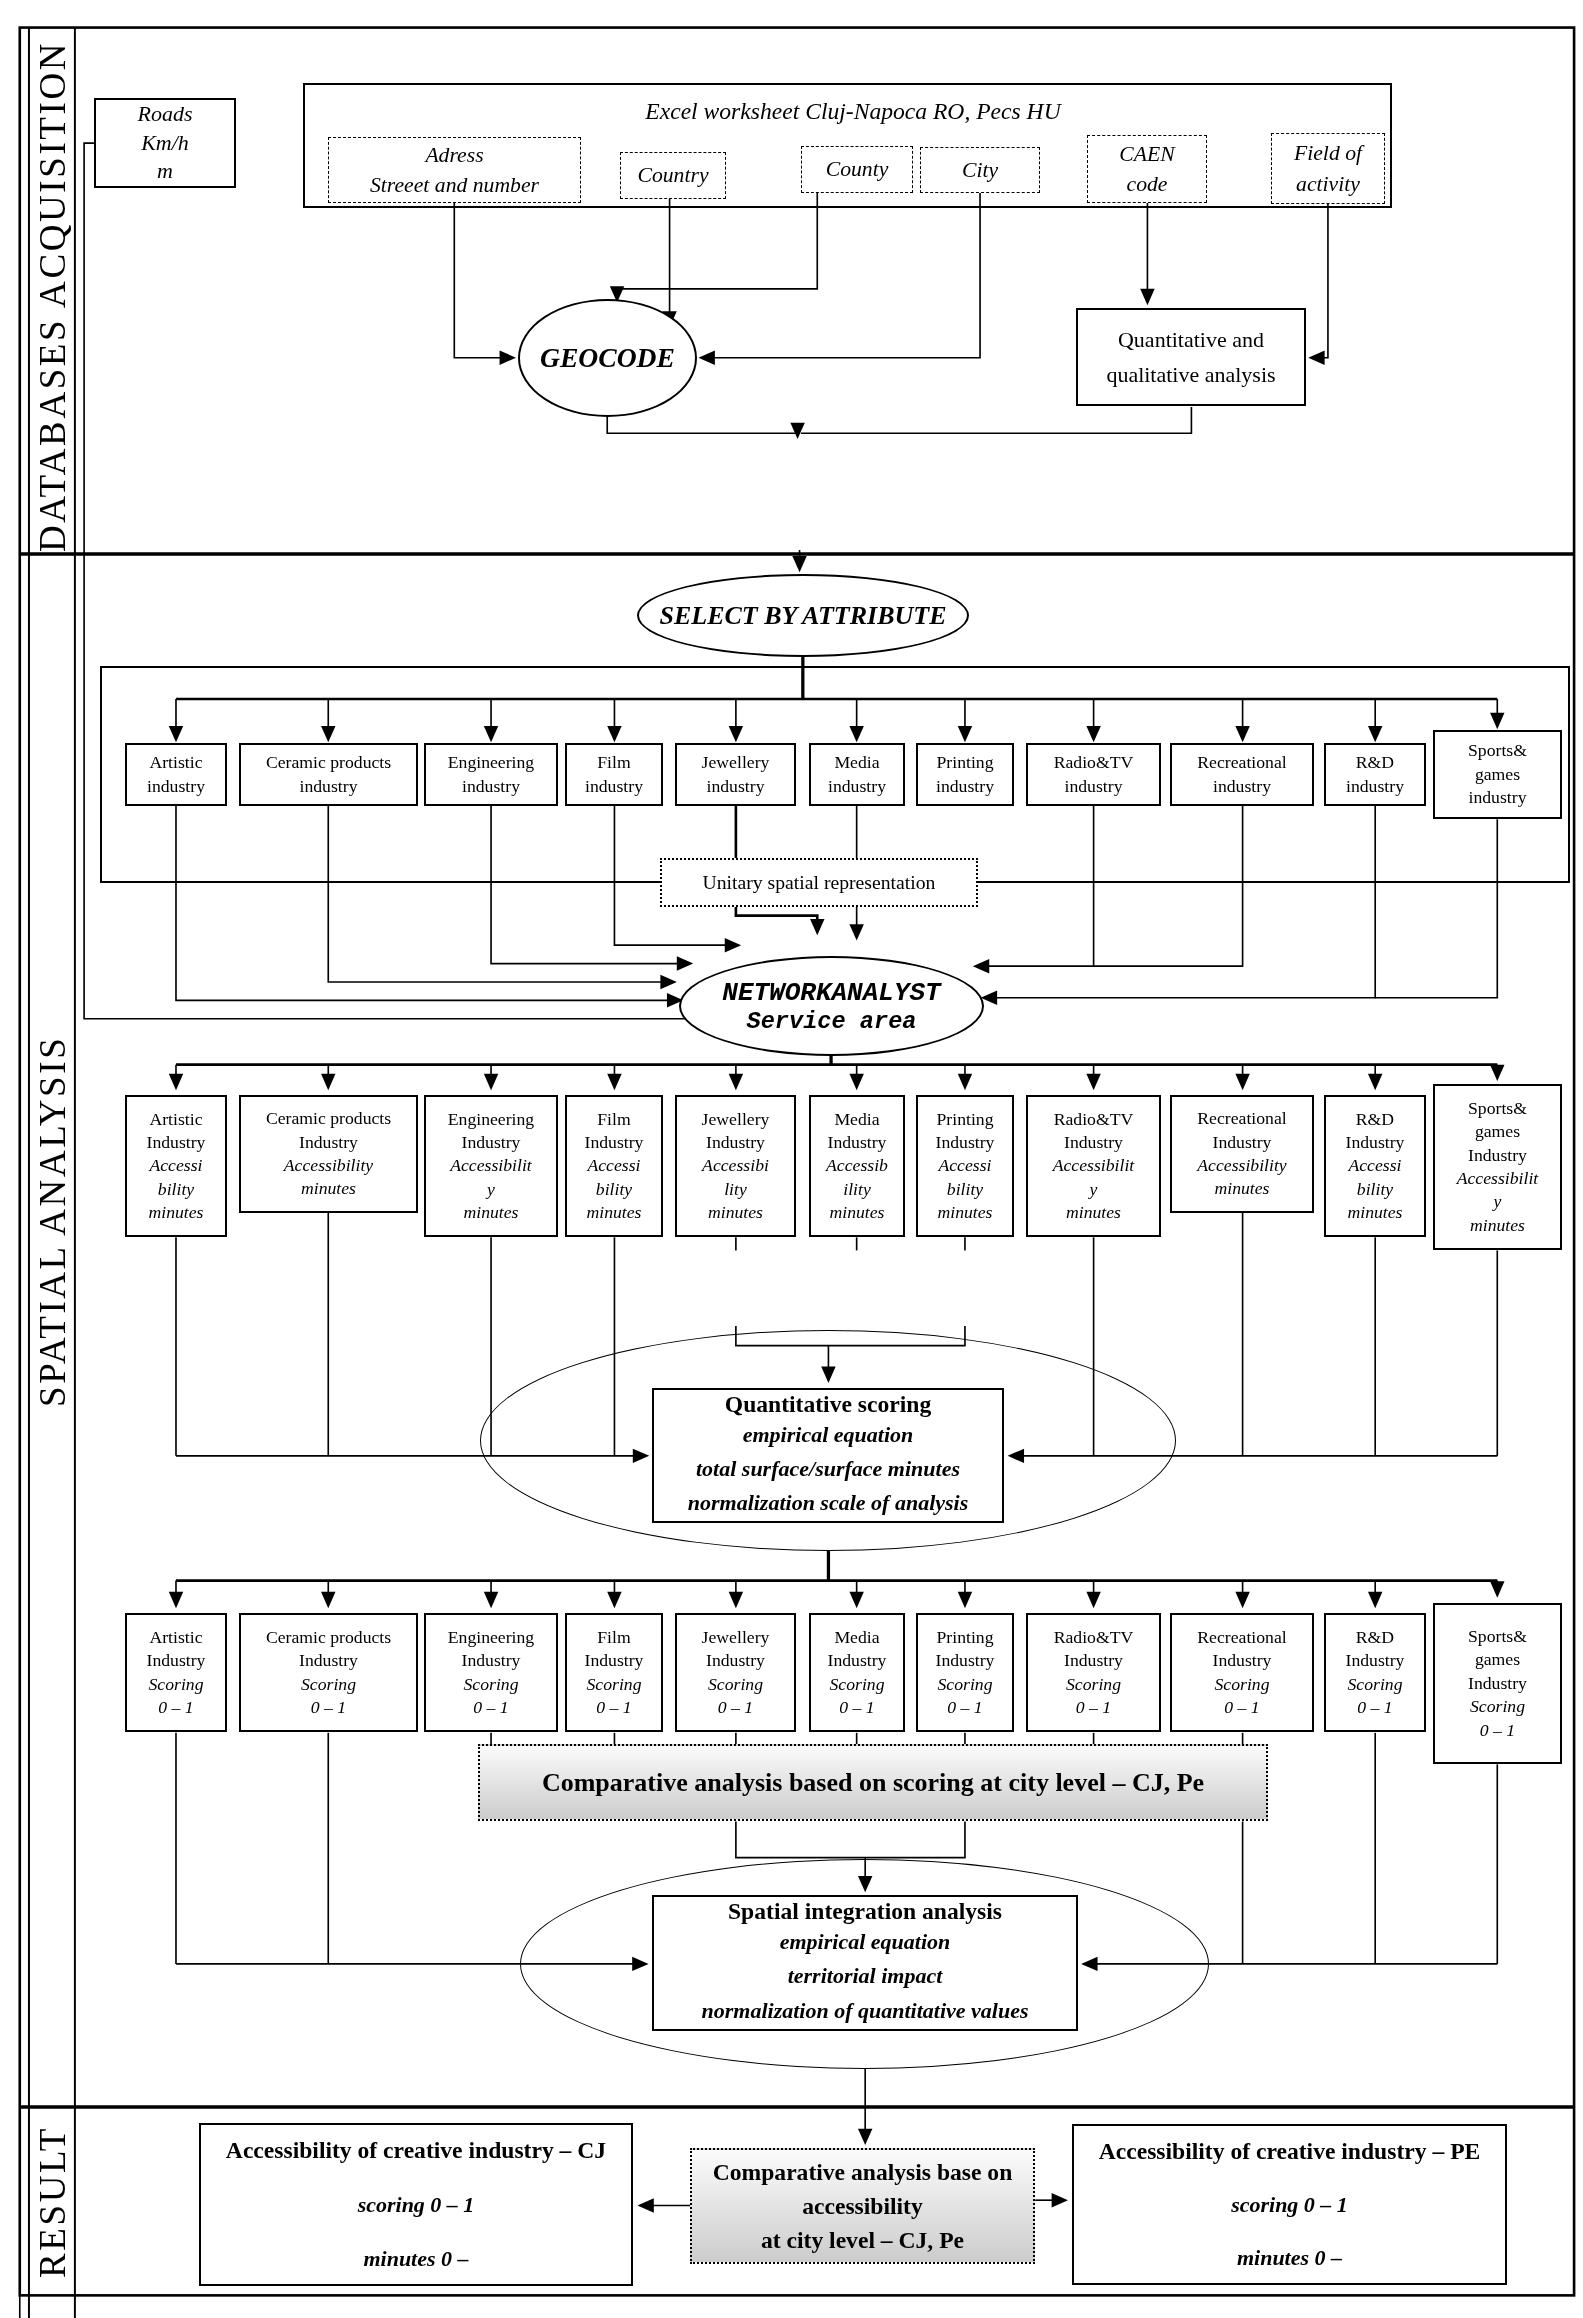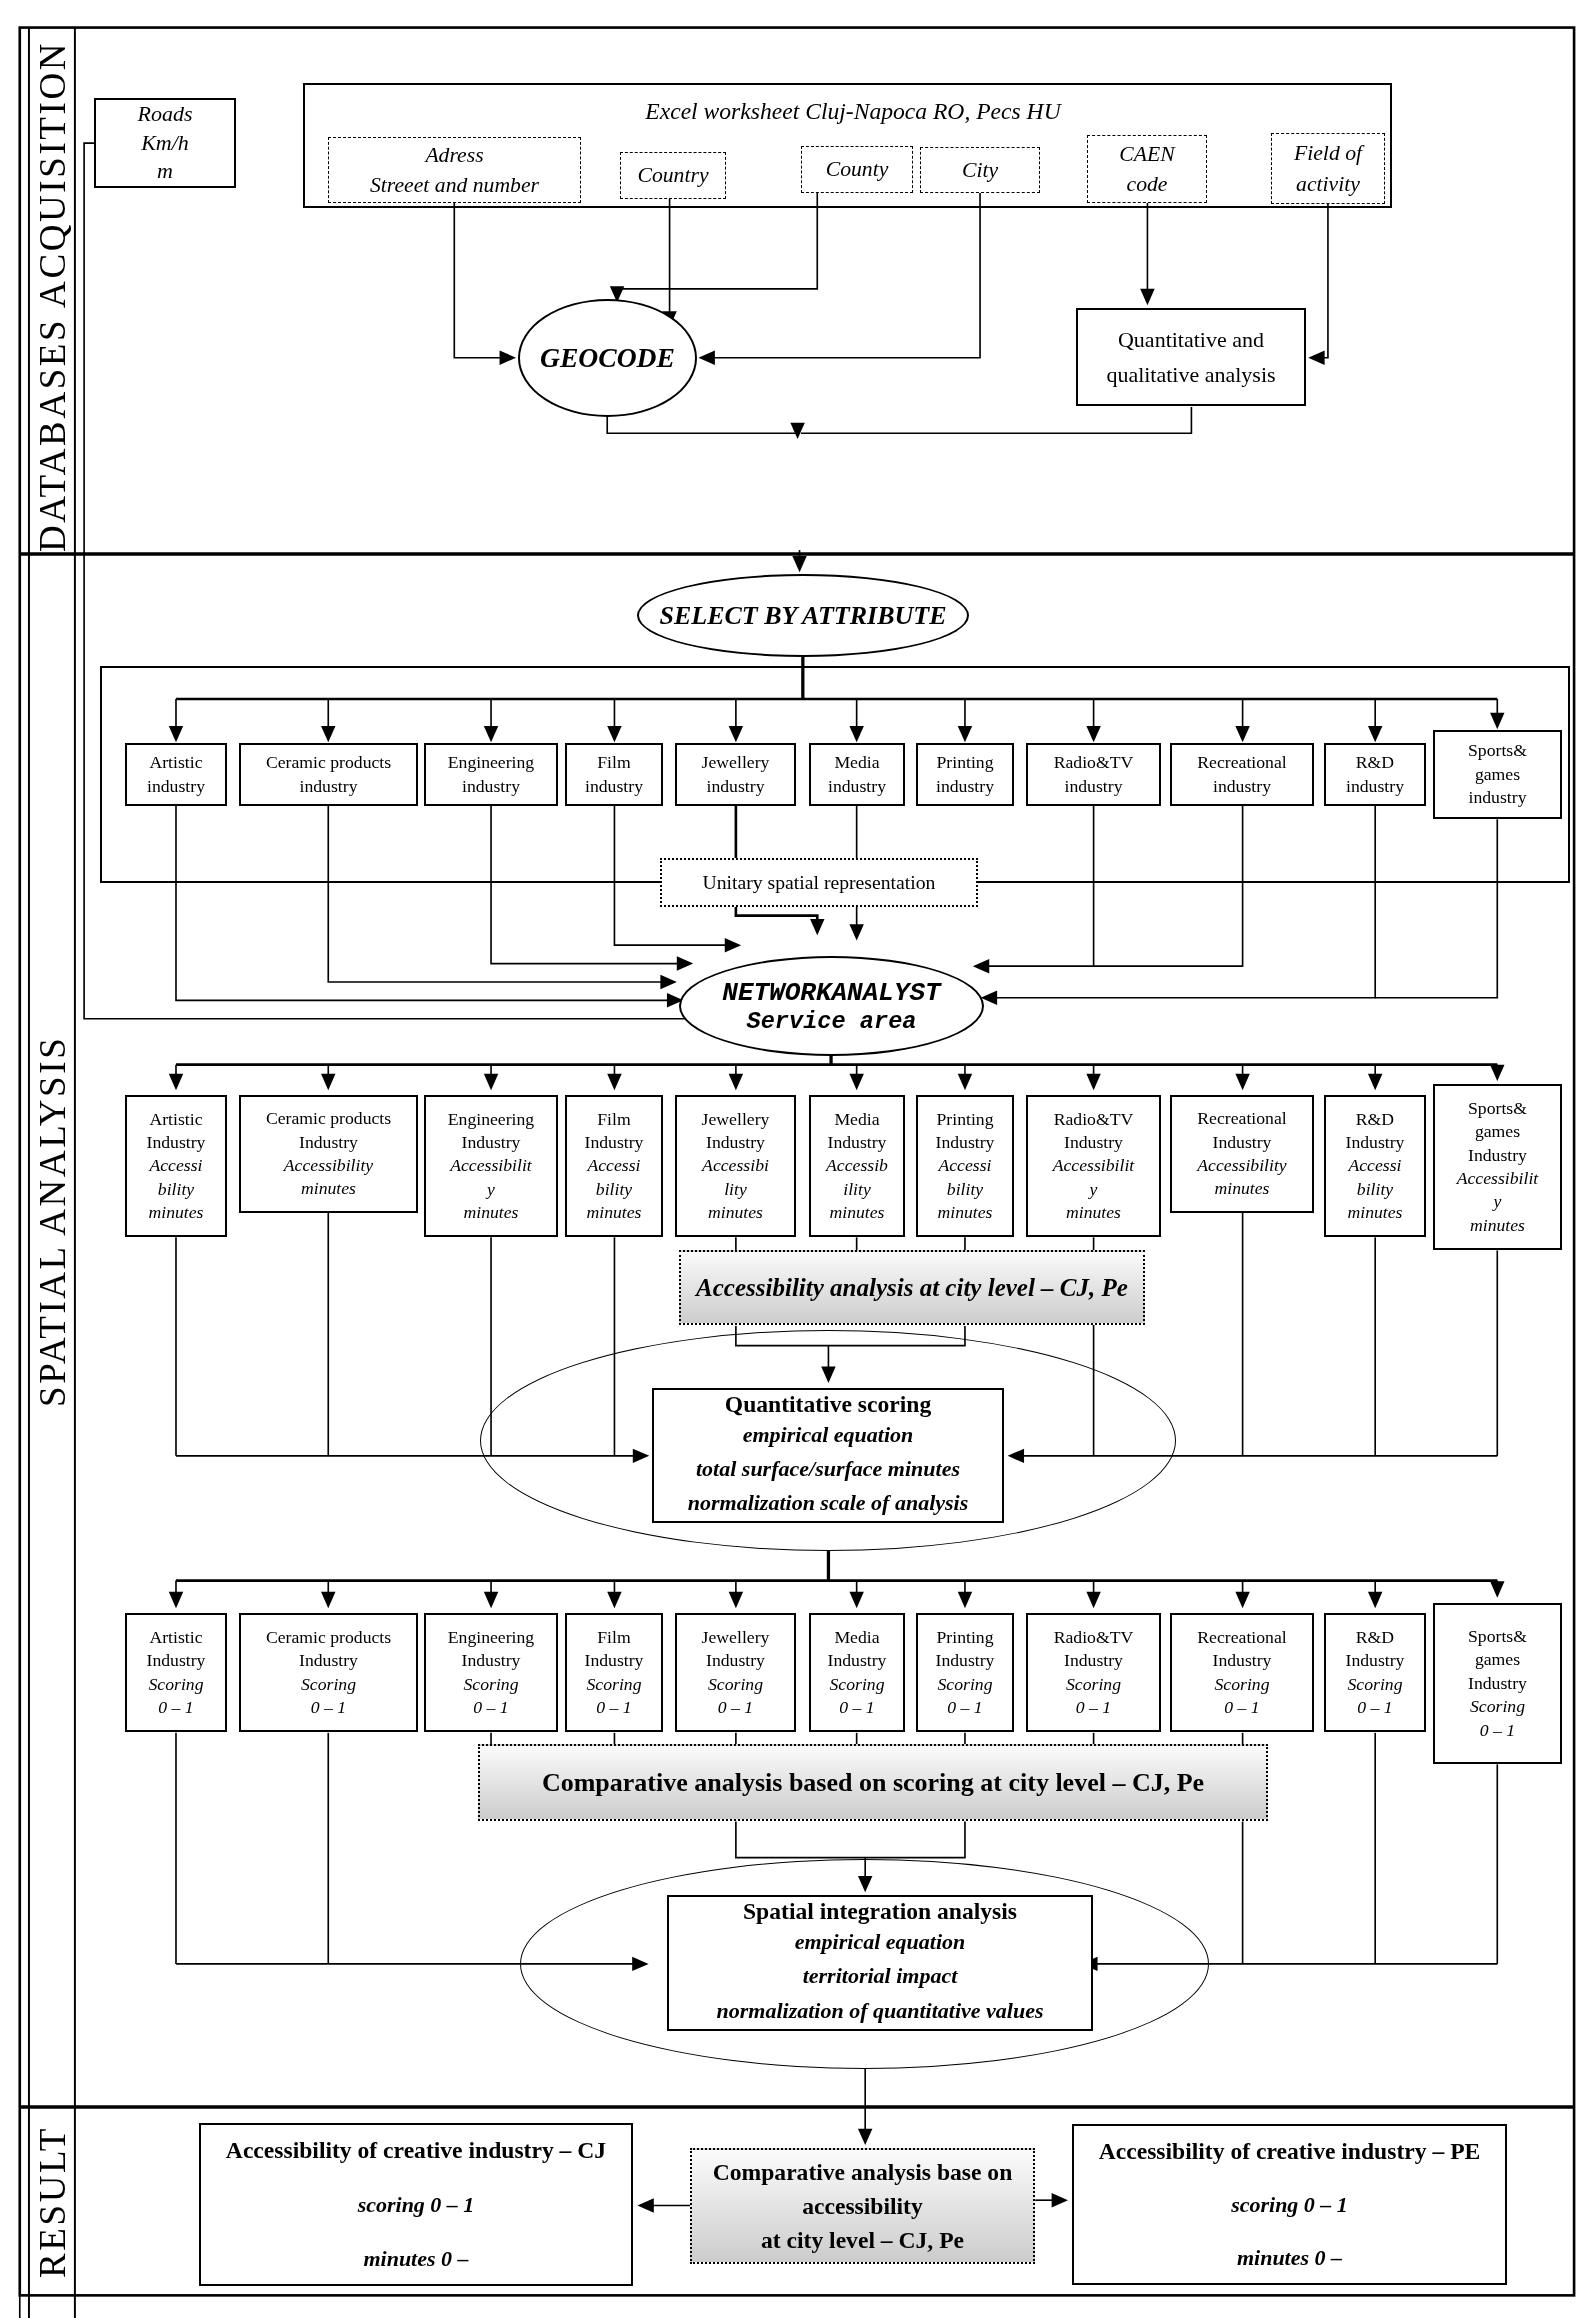--- a/index.html
+++ b/index.html
@@ -307,21 +307,20 @@
     </div>
   <div class="abs ibox" style="left:1433px;top:1084px;width:129px;height:166px;">
       <div class="nm">Sports&amp;
 games
 Industry</div>
       <div class="sub">Accessibilit
 y
 minutes</div>
     </div>
 
-  <div class="abs banner" style="left:679px;top:1250px;width:466px;height:75px;font-size:25px;font-weight:bold;font-style:italic;">Accessibility analysis at city level – CJ, Pe</div>
 
   <div class="abs oell" style="left:480px;top:1330px;width:696px;height:221px;"></div>
   <div class="abs box" style="left:652px;top:1388px;width:352px;height:135px;">
     <div style="font-size:23.6px;font-weight:bold;">Quantitative  scoring</div>
     <div class="pre" style="font-size:22px;font-weight:bold;font-style:italic;line-height:1.55;">empirical equation
 total surface/surface  minutes
 normalization scale of analysis</div>
   </div>
 
   <div class="abs ibox" style="left:125px;top:1613px;width:102px;height:119px;">
@@ -388,21 +387,21 @@
       <div class="nm">Sports&amp;
 games
 Industry</div>
       <div class="sub">Scoring
 0 – 1</div>
     </div>
 
   <div class="abs banner" style="left:478px;top:1744px;width:790px;height:77px;font-size:26px;font-weight:bold;">Comparative  analysis based on scoring at city level – CJ, Pe</div>
 
   <div class="abs oell" style="left:520px;top:1859px;width:689px;height:210px;"></div>
-  <div class="abs box" style="left:652px;top:1895px;width:426px;height:136px;margin-left:15px;">
+  <div class="abs box" style="left:652px;top:1895px;width:426px;height:136px;">
     <div style="font-size:23.6px;font-weight:bold;">Spatial integration  analysis</div>
     <div class="pre" style="font-size:22px;font-weight:bold;font-style:italic;line-height:1.55;">empirical equation
 territorial impact
 normalization of quantitative values</div>
   </div>
 
   <div class="abs box" style="left:199px;top:2123px;width:434px;height:163px;border-width:2.6px;justify-content:space-between;padding:11.8px 5.3px;">
     <div style="font-size:23.6px;font-weight:bold;">Accessibility of creative industry  – CJ</div>
     <div style="font-size:22px;font-weight:bold;font-style:italic;">scoring 0 – 1</div>
     <div style="font-size:22px;font-weight:bold;font-style:italic;">minutes 0 –</div>

